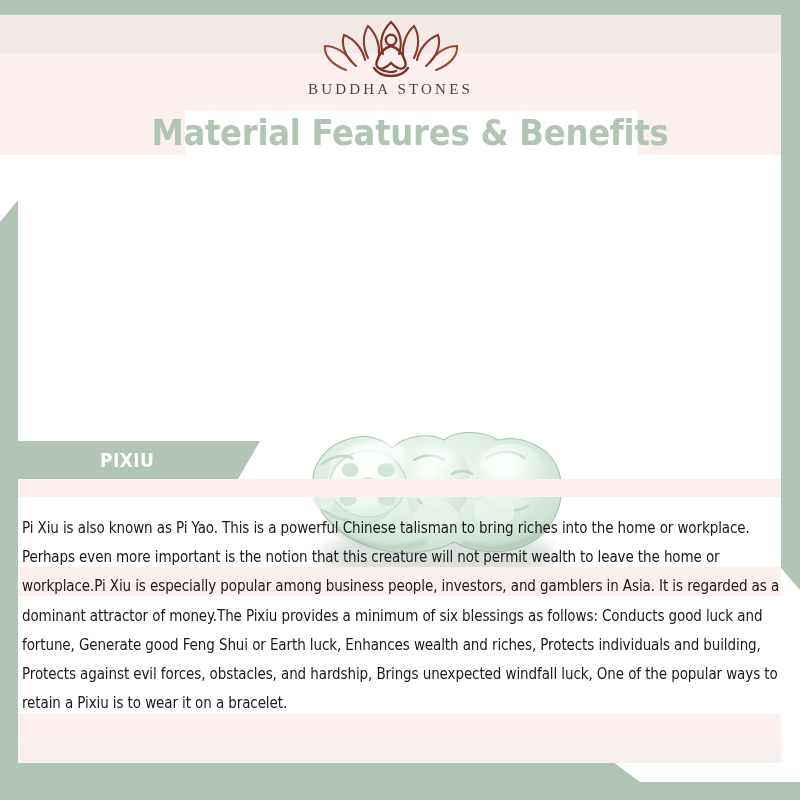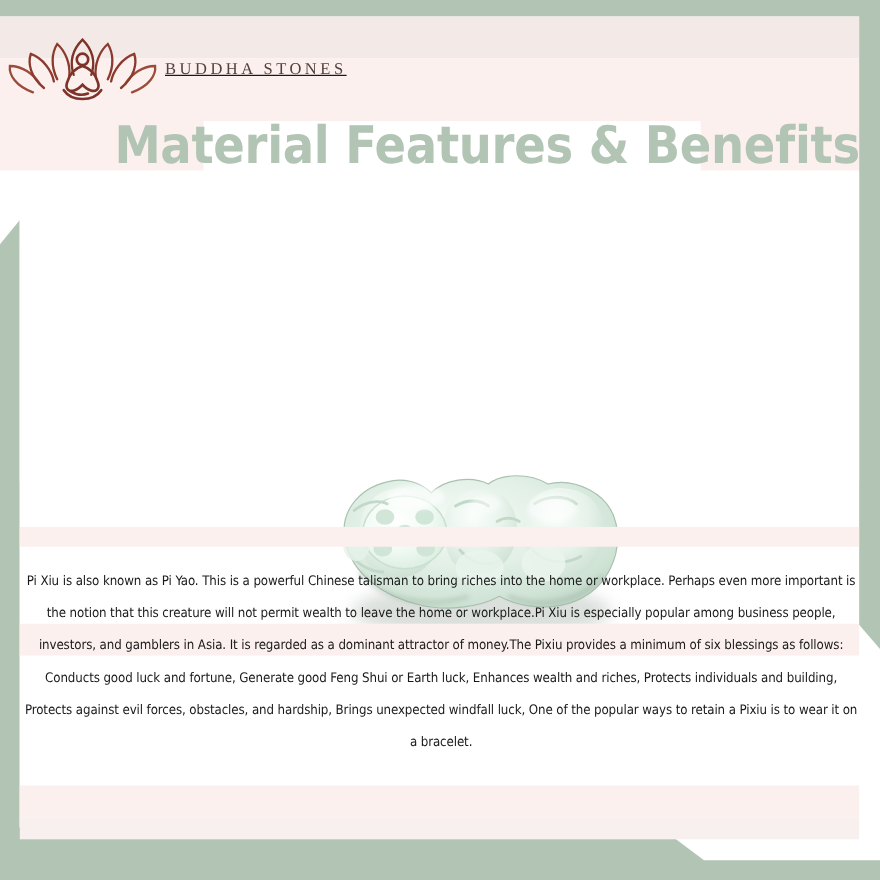--- a/index.html
+++ b/index.html
@@ -41,40 +41,40 @@
   }
   .band-bottom-green{
     position:absolute;left:0;bottom:0;width:800px;height:48px;
     background:#b2c4b3;
     clip-path:polygon(0 0,600px 0,640px 30px,800px 30px,800px 100%,0 100%);
   }
 
   
   .logo-wrap{
     position:absolute;left:0;top:18px;width:781px;height:90px;
-    display:flex;flex-direction:row;align-items:center;justify-content:flex-start;text-decoration:underline;
+    display:flex;flex-direction:column;align-items:center;justify-content:flex-start;
   }
   .logo-mark{width:150px;height:62px;display:block;}
   .logo-word{
     font-family:"Liberation Serif", serif;
     font-size:15px;letter-spacing:3.2px;color:#55413c;
     margin-top:1px;font-weight:400;
   }
 
   
   .title-box{
     position:absolute;left:185px;top:110px;width:452px;height:46px;
     background:#ffffff;
   }
   .title{
-    position:absolute;left:104px;top:108px;width:580px;height:50px;
+    position:absolute;left:120px;top:108px;width:580px;height:50px;
     text-align:center;
     font-family:"DejaVu Sans Condensed","Liberation Sans", sans-serif;
     font-weight:bold;
-    font-size:47px;
+    font-size:36px;
     letter-spacing:-0.3px;
     color:#b2c4b3;
     line-height:50px;
     white-space:nowrap;
   }
 
   
   .photo-area{
     position:absolute;left:18px;top:158px;width:763px;height:280px;
     background:#ffffff;
@@ -109,24 +109,24 @@
     line-height:28px;white-space:nowrap;
   }
   .benefits .star{font-size:21px;}
   .benefits .gap{display:inline-block;width:8px;}
 
   
   .body-copy{
     position:absolute;left:22px;top:514px;width:758px;
     font-family:"DejaVu Sans Condensed","Liberation Sans", sans-serif;
     font-weight:500;
-    font-size:12px;
+    font-size:15px;
     line-height:29.2px;
     color:#191919;
-    text-align:center;
+    text-align:left;
     letter-spacing:-0.1px;
   }
   .row-pink-a{
     position:absolute;left:18px;top:567px;width:763px;height:29px;
     background:#fbf0ee;
   }
   .row-pink-b{
     position:absolute;left:18px;top:714px;width:763px;height:29px;
     background:#fbf0ee;
   }
@@ -250,20 +250,23 @@
         <ellipse cx="92" cy="52" rx="26" ry="11" fill="#ffffff" opacity="0.65" filter="url(#soft)"></ellipse>
         <ellipse cx="216" cy="62" rx="22" ry="13" fill="#ffffff" opacity="0.55" filter="url(#soft)"></ellipse>
         <ellipse cx="156" cy="58" rx="14" ry="8" fill="#ffffff" opacity="0.5" filter="url(#soft)"></ellipse>
 
         <path d="M40 120 C62 146 104 154 140 142" fill="none" stroke="#93a898" stroke-width="3" opacity="0.5" filter="url(#soft)"></path>
         <path d="M176 142 C206 154 240 148 262 124" fill="none" stroke="#8fa596" stroke-width="3" opacity="0.5" filter="url(#soft)"></path>
       </svg>
     </div>
   </div>
 
+  <div class="pixiu-banner">
+    <span>PIXIU</span>
+  </div>
   <div class="banner-pink"></div>
 
 
   <div class="row-pink-a"></div>
   <div class="row-pink-b"></div>
   <div class="row-pink-c"></div>
 
   <div class="body-copy">Pi Xiu is also known as Pi Yao. This is a powerful Chinese talisman to bring riches into the home or workplace. Perhaps even more important is the notion that this creature will not permit wealth to leave the home or workplace.Pi Xiu is especially popular among business people, investors, and gamblers in Asia. It is regarded as a dominant attractor of money.The Pixiu provides a minimum of six blessings as follows: Conducts good luck and fortune, Generate good Feng Shui or Earth luck, Enhances wealth and riches, Protects individuals and building, Protects against evil forces, obstacles, and hardship, Brings unexpected windfall luck, One of the popular ways to retain a Pixiu is to wear it on a bracelet.</div>
 
 </div>

